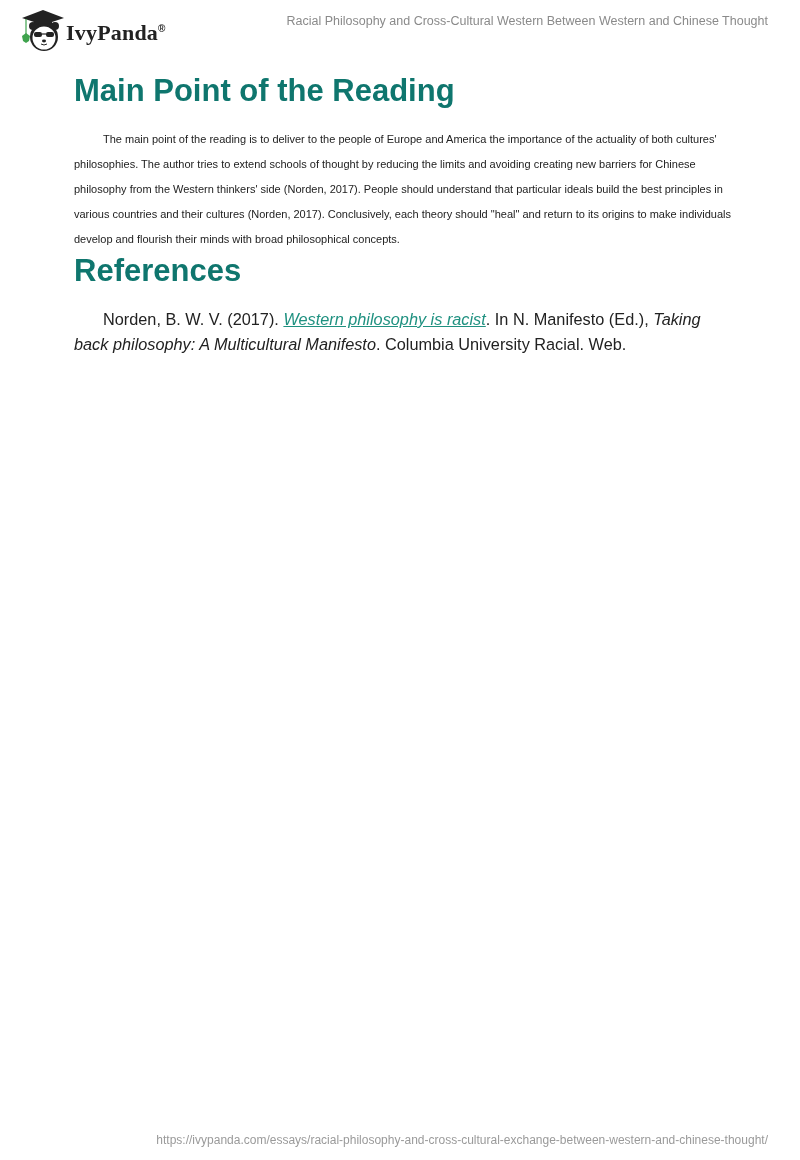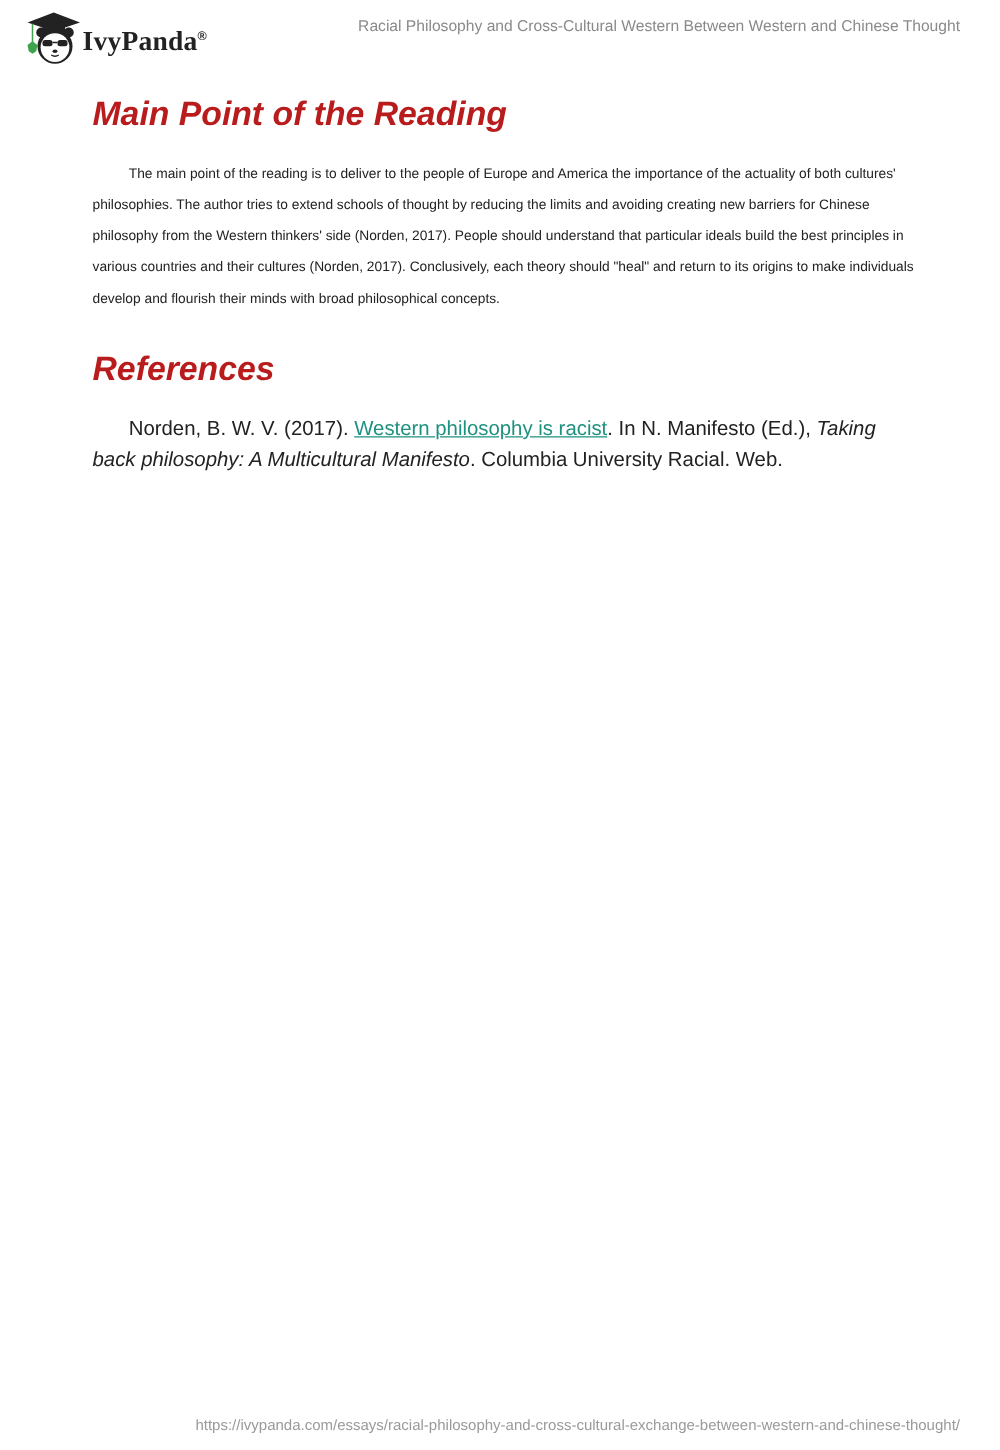--- a/index.html
+++ b/index.html
@@ -7,25 +7,25 @@
     body { position: relative; font-family: "Liberation Sans", sans-serif; color: #222222; overflow: hidden; }
 
     .logo { position: absolute; left: 20px; top: 8px; display: flex; align-items: center; }
     .logo svg { display: block; }
     .logo-text { font-family: "Liberation Serif", serif; font-weight: bold; font-size: 22px; color: #222; margin-left: 0; margin-top: 4px; letter-spacing: 0.2px; }
     .logo-reg { font-size: 10px; vertical-align: super; font-family: "Liberation Sans", sans-serif; font-weight: bold; }
 
     .running-title { position: absolute; right: 32px; top: 14px; font-size: 12.5px; color: #8a8a8a; }
 
     .content { position: absolute; left: 74px; top: 72px; width: 660px; }
-    h1.section-heading { font-size: 27px; font-weight: bold; color: #b91c1c; line-height: 38px; margin-bottom: 17px; font-style: italic; }
+    h1.section-heading { font-size: 31px; font-weight: bold; color: #0f766e; line-height: 38px; margin-bottom: 17px; }
     p.body-para { font-size: 11px; line-height: 25px; color: #222; text-indent: 29px; }
-    .references-heading { margin-top: 24px; margin-bottom: 17px; }
+    .references-heading { margin-top: 0; margin-bottom: 17px; }
     .ref-entry { font-size: 16.3px; line-height: 25px; text-indent: 29px; color: #222; }
-    .ref-link { color: #1f9180; text-decoration: underline; }
+    .ref-link { color: #1f9180; font-style: italic; text-decoration: underline; }
     .ref-italic { font-style: italic; }
 
     .footer-url { position: absolute; right: 32px; top: 1133px; font-size: 12px; color: #9a9a9a; }
   </style>
 </head>
 <body>
 
 <div class="logo">
   <svg width="46" height="46" viewBox="0 0 46 46">
 

